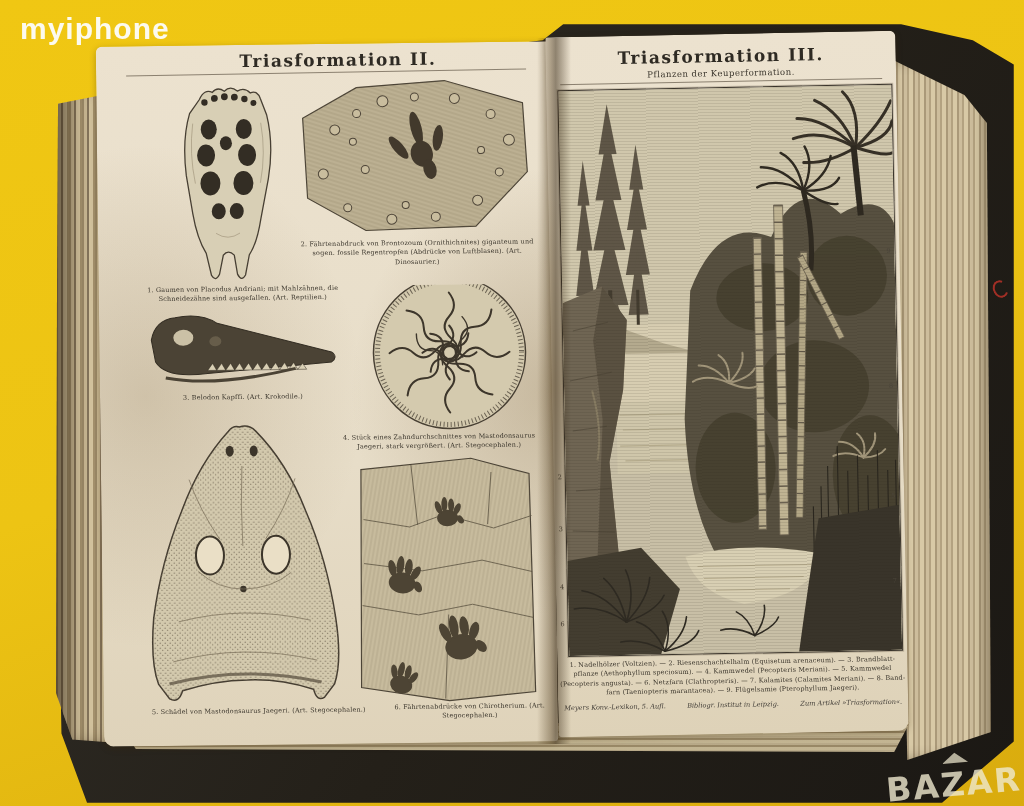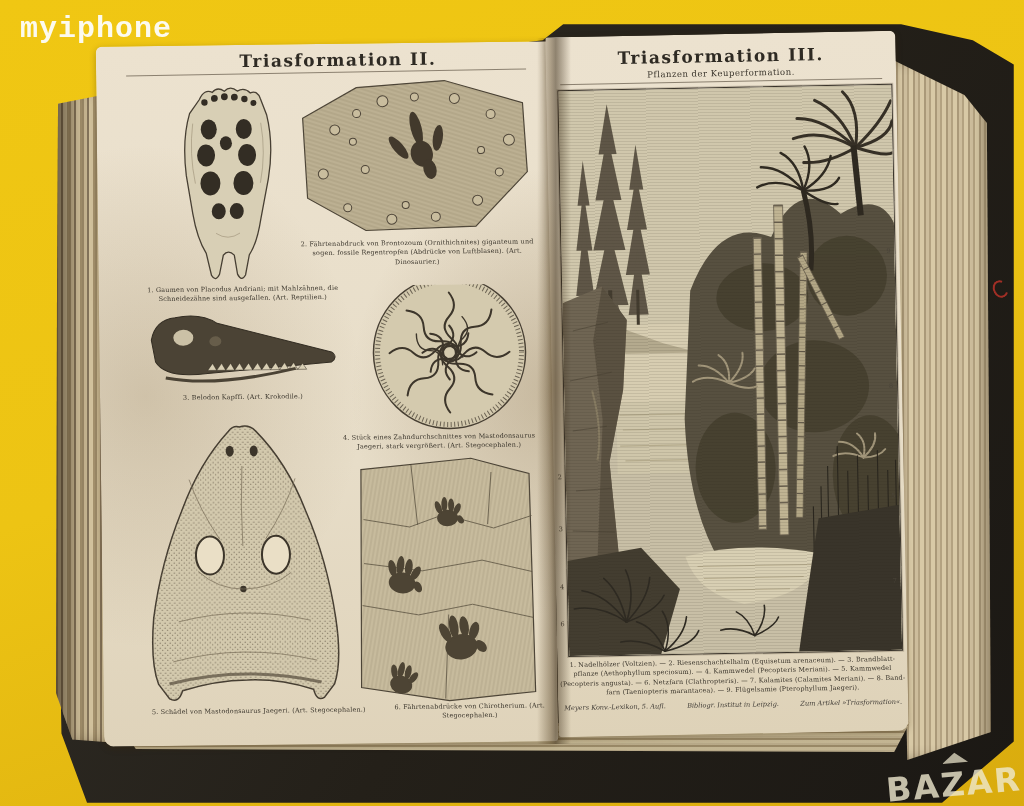--- a/index.html
+++ b/index.html
@@ -2,21 +2,21 @@
 <html><head>
 <meta charset="utf-8">
 <style>
   html,body{margin:0;padding:0;background:#8a7408;}
   #stage{position:relative;width:1024px;height:806px;overflow:hidden;
          background:linear-gradient(160deg,#f0c713 0%,#edc414 45%,#d9ab0e 100%);
          font-family:"DejaVu Serif", serif;}
   .abs{position:absolute;}
 
   
-  .watermark{left:20px;top:12px;font-family:Liberation Mono, monospace;font-weight:bold;
+  .watermark{left:20px;top:12px;font-family:Liberation Sans, sans-serif;font-weight:bold;
              font-size:30px;color:#fdfdf8;opacity:.96;letter-spacing:1px;}
   .logo{right:2px;bottom:2px;font-family:"DejaVu Sans",sans-serif;font-weight:bold;
         font-size:33px;color:#efe9cf;opacity:.8;transform:rotate(-5deg);letter-spacing:2px;}
   .logo-roof{position:absolute;left:58px;top:-12px;width:0;height:0;
              border-left:13px solid transparent;border-right:13px solid transparent;
              border-bottom:10px solid #efe9cf;opacity:.9;}
 
   
   .cover{left:0;top:0;width:1024px;height:806px;
          background:linear-gradient(120deg,#33302a,#242019 55%,#1b1814);

